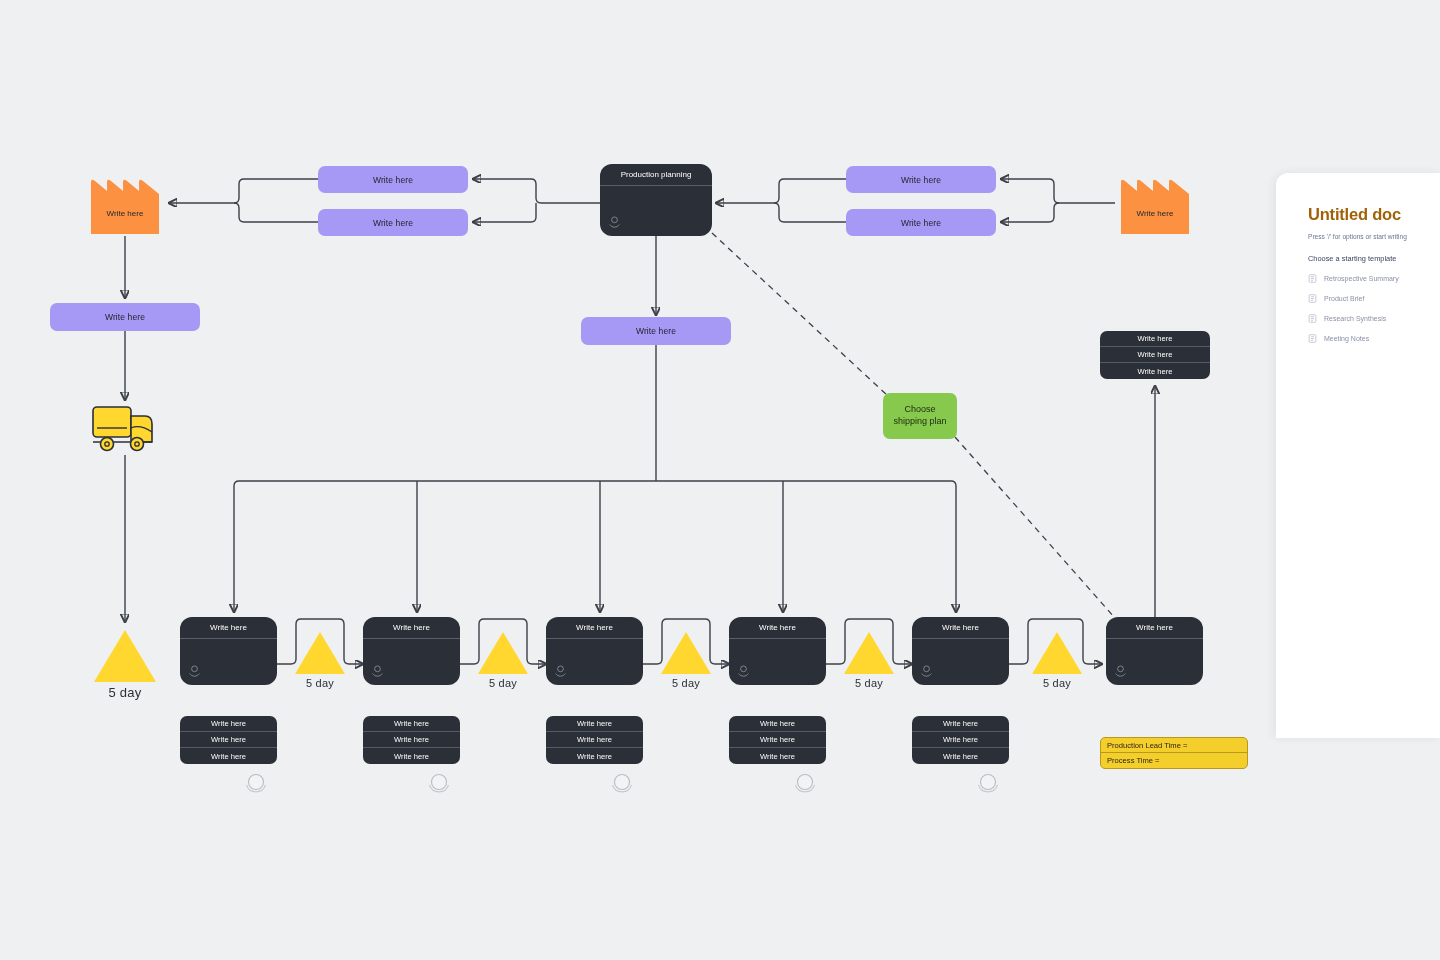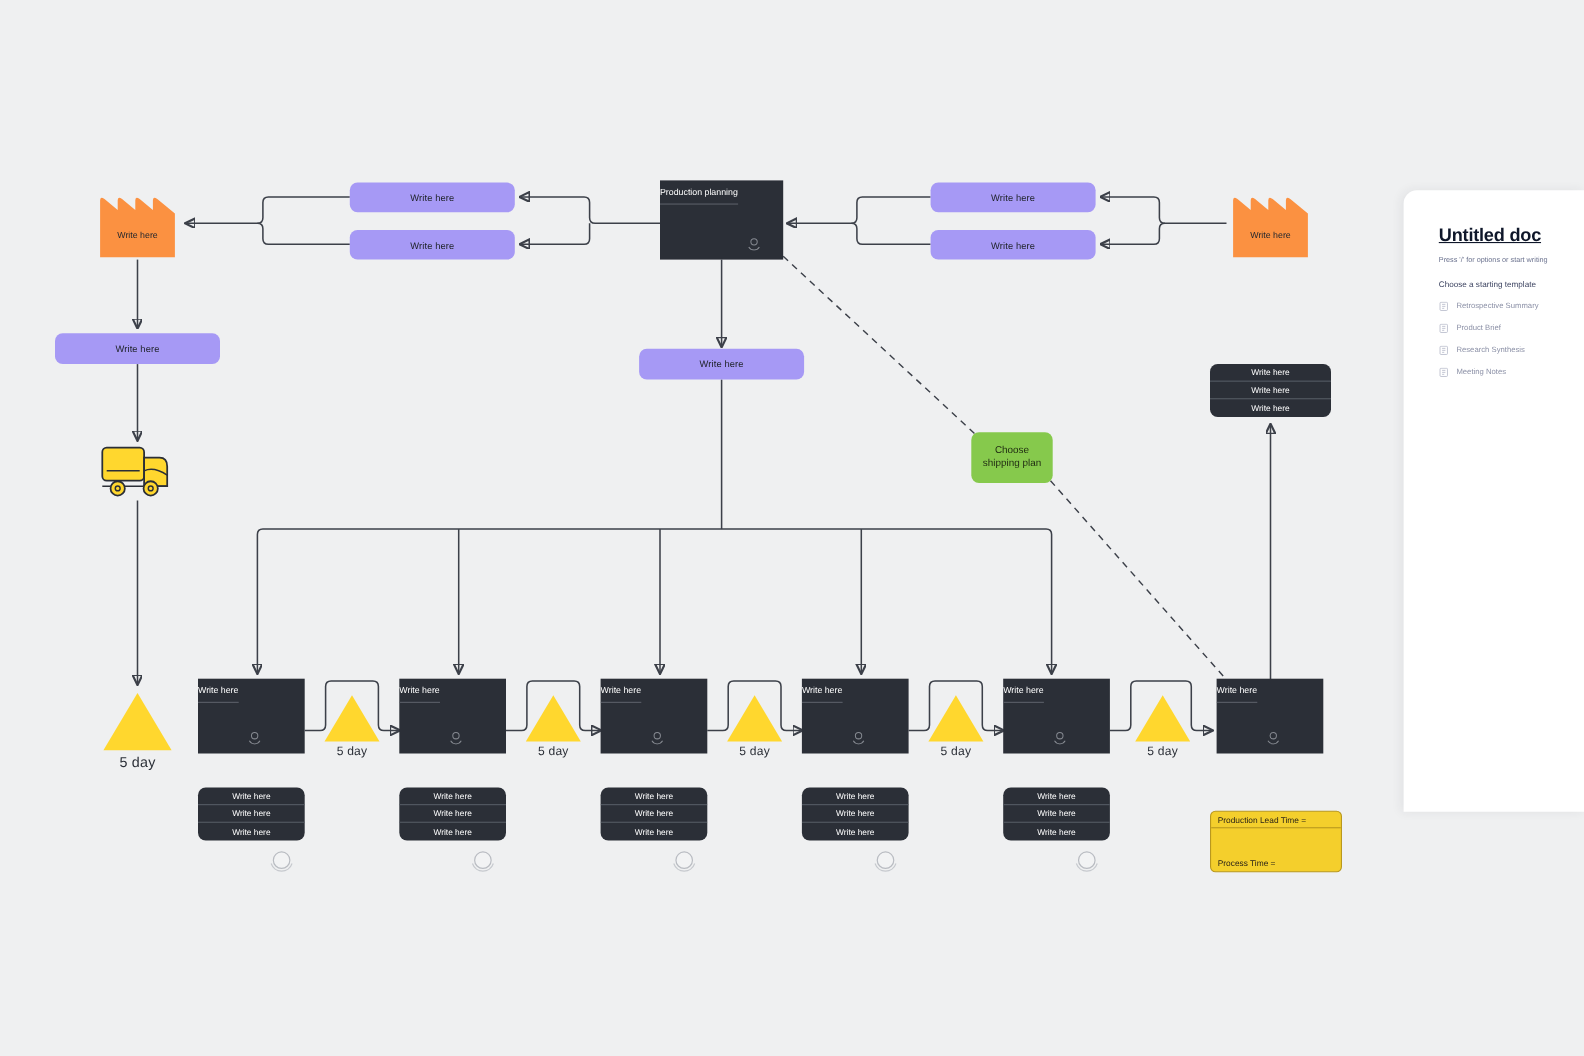--- a/index.html
+++ b/index.html
@@ -20,23 +20,23 @@
     border-radius: 7px;
     display: flex; align-items: center; justify-content: center;
     color: #20242b;
     font-size: 8.5px;
     letter-spacing: .1px;
   }
 
   
   .dark-box {
     background: #2b2f37;
-    border-radius: 0;
+    border-radius: 12px;
     overflow: hidden;
-    display: flex; 
+    display: flex; flex-direction: column;
     position: absolute;
   }
   .dark-box .hdr {
     height: 22px;
     display: flex; align-items: center; justify-content: center;
     color: #ffffff;
     font-size: 8px;
     border-bottom: 1px solid #5a5f68;
     flex: 0 0 auto;
   }
@@ -120,21 +120,21 @@
     overflow: hidden;
   }
   .legend .lrow {
     height: 15px;
     display: flex; align-items: center;
     padding-left: 6px;
     font-size: 7.6px;
     color: #2b2418;
     border-bottom: 1px solid #b9981e;
   }
-  .legend .lrow:last-child { border-bottom: none; margin-top: 24px; }
+  .legend .lrow:last-child { border-bottom: none; }
 
   
   .burst { position: absolute; width: 26px; height: 26px; }
 
   
   .truck { position: absolute; width: 72px; height: 52px; }
 
   
   #wires { position: absolute; left: 0; top: 0; width: 1440px; height: 960px; pointer-events: none; }
   #wires path, #wires line { fill: none; stroke: #3c4049; stroke-width: 1.4; }
@@ -144,23 +144,22 @@
   #doc-panel {
     position: absolute;
     left: 1276px; top: 173px;
     width: 164px; height: 565px;
     background: #ffffff;
     border-top-left-radius: 12px;
     box-shadow: -2px 0 10px rgba(40,45,60,.07);
     padding: 32px 0 0 32px;
   }
   #doc-panel .doc-title {
-    font-size: 16.5px; font-weight: bold; color: #0f172a;
+    font-size: 16.5px; font-weight: bold; color: #a16207;
     letter-spacing: -.2px;
-    text-decoration: underline;
   }
   #doc-panel .doc-hint {
     margin-top: 9px; font-size: 6.6px; color: #6d7490;
   }
   #doc-panel .doc-sub {
     margin-top: 14px; font-size: 7.4px; font-weight: normal; color: #3d4461;
   }
   #doc-panel .tpl {
     margin-top: 11px; display: flex; align-items: center; gap: 7px;
   }
@@ -423,21 +422,21 @@
       <path d="M3.5,15 A10,10 0 0 0 22.5,15" fill="none" stroke="#c6c9ce" stroke-width="1.1"></path>
     </svg>
   </div>
   <div class="burst" style="left:975px; top:770px;">
     <svg viewBox="0 0 26 26">
       <circle cx="13" cy="12" r="7.5" fill="#f2f3f4" stroke="#b9bcc2" stroke-width="1.1"></circle>
       <path d="M3.5,15 A10,10 0 0 0 22.5,15" fill="none" stroke="#c6c9ce" stroke-width="1.1"></path>
     </svg>
   </div>
 
-  <div class="legend" style="left:1100px; top:737px; width:120px;">
+  <div class="legend" style="left:1100px; top:737px; width:148px;">
     <div class="lrow">Production Lead Time =</div>
     <div class="lrow">Process Time =</div>
   </div>
 
   <div id="doc-panel">
     <div class="doc-title">Untitled doc</div>
     <div class="doc-hint">Press '/' for options or start writing</div>
     <div class="doc-sub">Choose a starting template</div>
 
     <div class="tpl">

